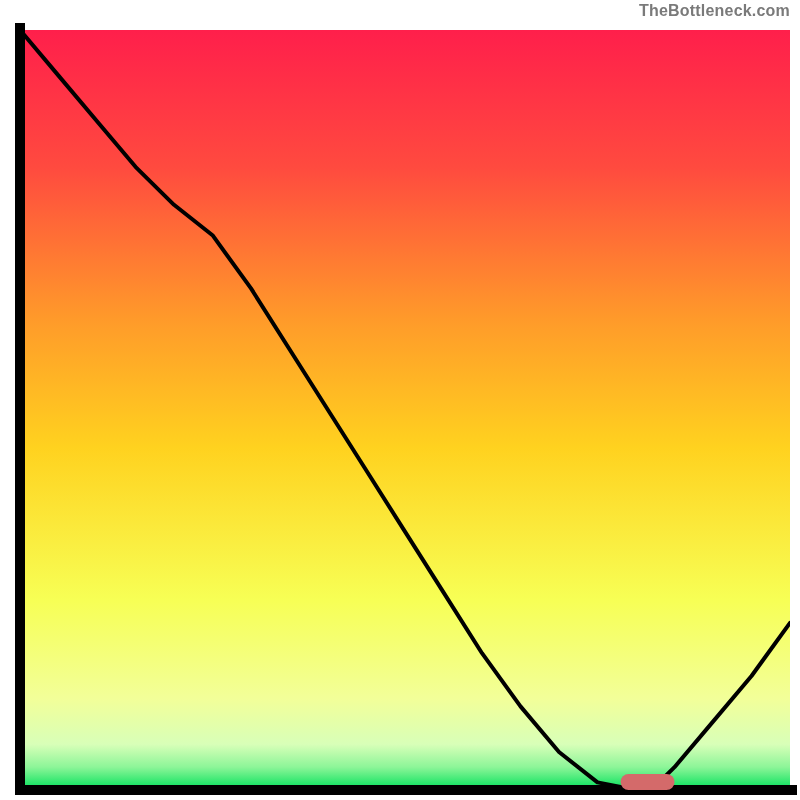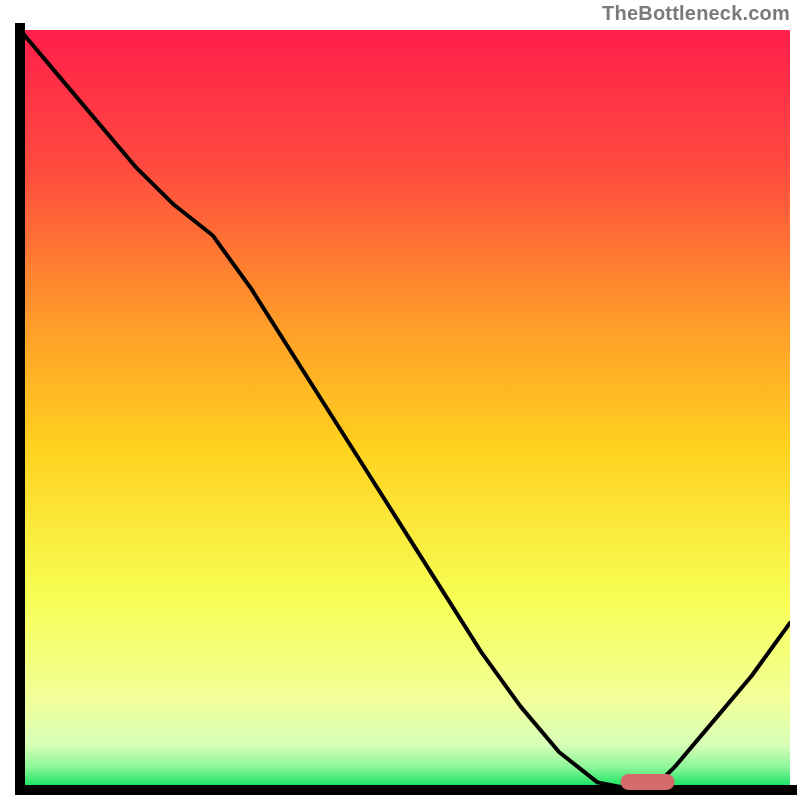--- a/index.html
+++ b/index.html
@@ -12,21 +12,21 @@
   }
   .container {
     position: relative;
     width: 800px;
     height: 800px;
   }
   .watermark {
     position: absolute;
     top: 2px;
     right: 10px;
-    font-size: 20px;
+    font-size: 16px;
     font-weight: 600;
     color: #7a7a7a;
     letter-spacing: 0.2px;
     user-select: none;
   }
   svg.chart {
     position: absolute;
     left: 0;
     top: 0;
     width: 800px;

